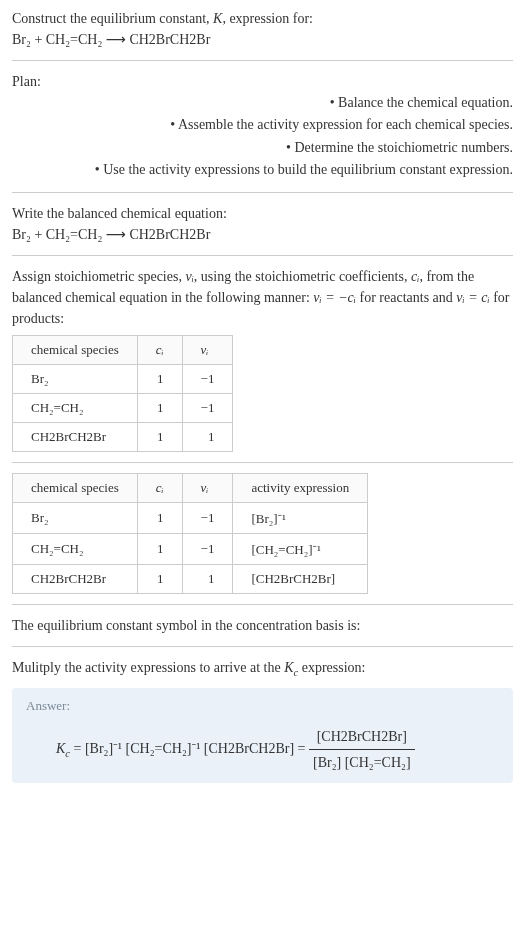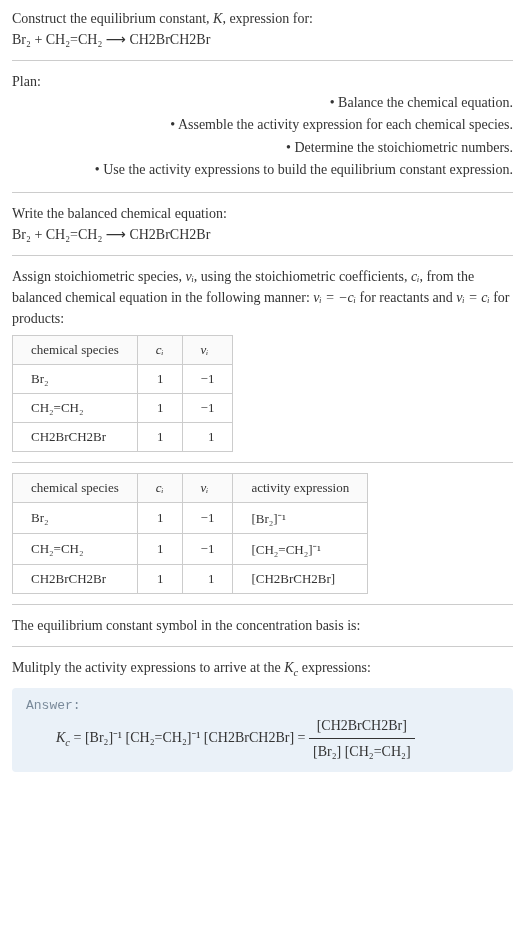--- a/index.html
+++ b/index.html
@@ -63,22 +63,21 @@
     }
     .answer-box {
       background: #eaf1f8;
       border-radius: 4px;
       padding: 10px 14px;
       margin-top: 8px;
     }
     .answer-label {
       color: #7a8a9a;
       font-size: 13px;
-      margin-bottom: 2px;
-      font-family: Liberation Mono, monospace;
+      margin-bottom: 12px;
     }
     .frac {
       display: inline-block;
       vertical-align: middle;
       text-align: center;
     }
     .frac .num {
       display: block;
       border-bottom: 1px solid #333;
       padding: 0 4px 2px;
@@ -188,21 +187,21 @@
 <hr>
 
 <div class="section">
   <div class="text-line">The equilibrium constant symbol in the concentration basis is:</div>
 </div>
 
 <hr>
 
 <div class="section">
   <div class="text-line">
-    <span>Mulitply the activity expressions to arrive at the </span><span class="italic">K</span><sub class="italic">c</sub><span> expressions:</span>
+    <span>Mulitply the activity expressions to arrive at the </span><span class="italic">K</span><sub class="italic">c</sub><span> expression:</span>
   </div>
 </div>
 
 <div class="answer-box">
   <div class="answer-label">Answer:</div>
   <div class="text-line eq-indent">
     <span class="italic">K</span><sub class="italic">c</sub><span> = [Br₂]⁻¹ [CH₂=CH₂]⁻¹ [CH2BrCH2Br] = </span><span class="frac"><span class="num">[CH2BrCH2Br]</span><span class="den">[Br₂] [CH₂=CH₂]</span></span>
   </div>
 </div>
 

